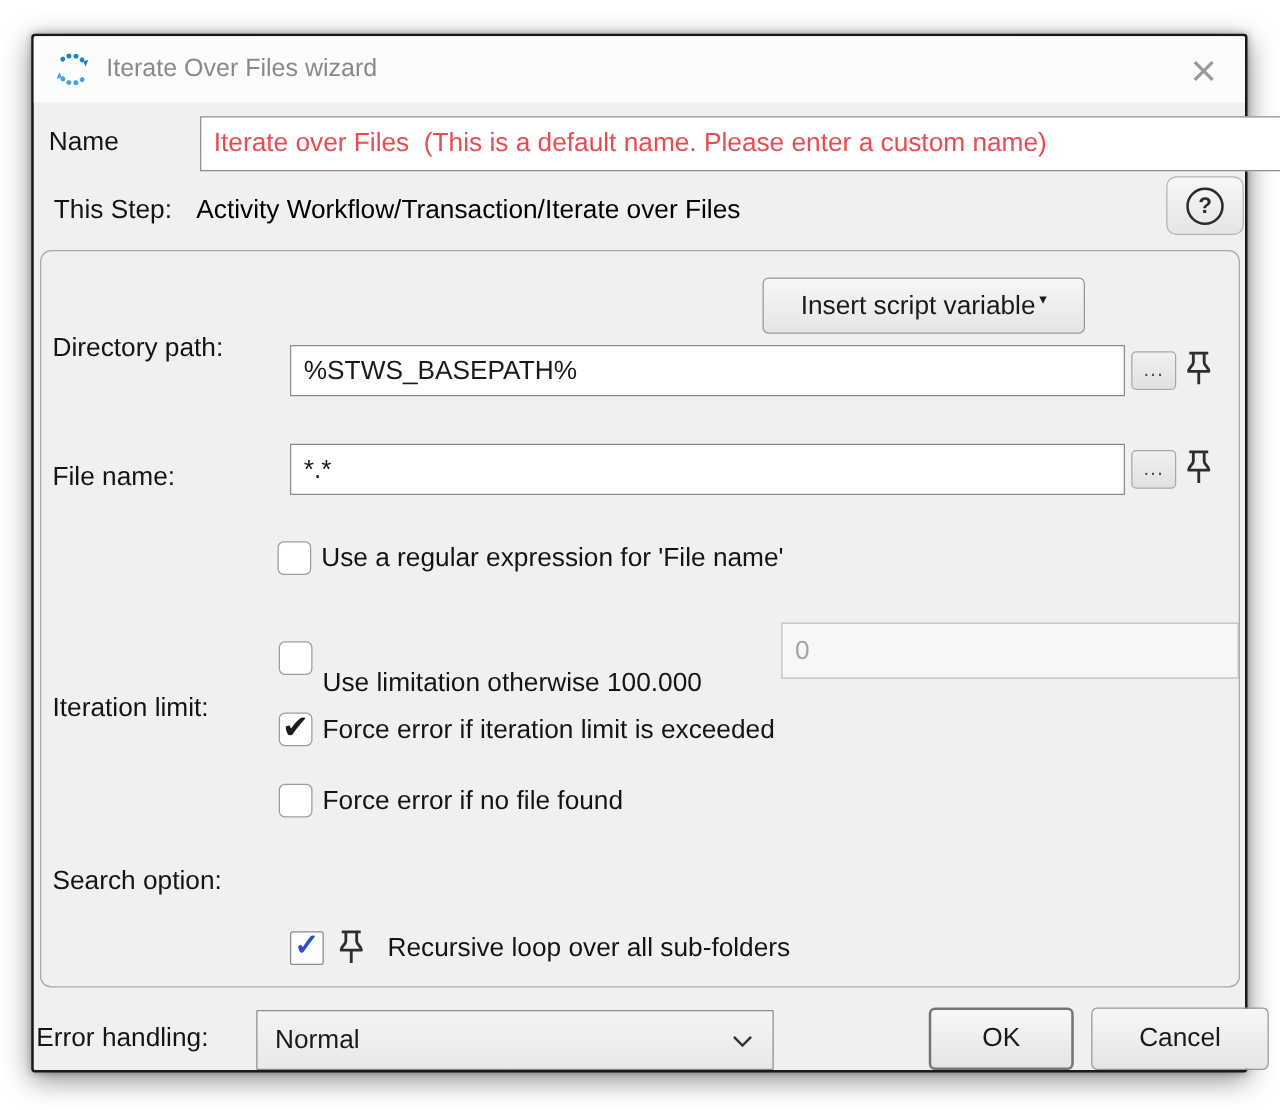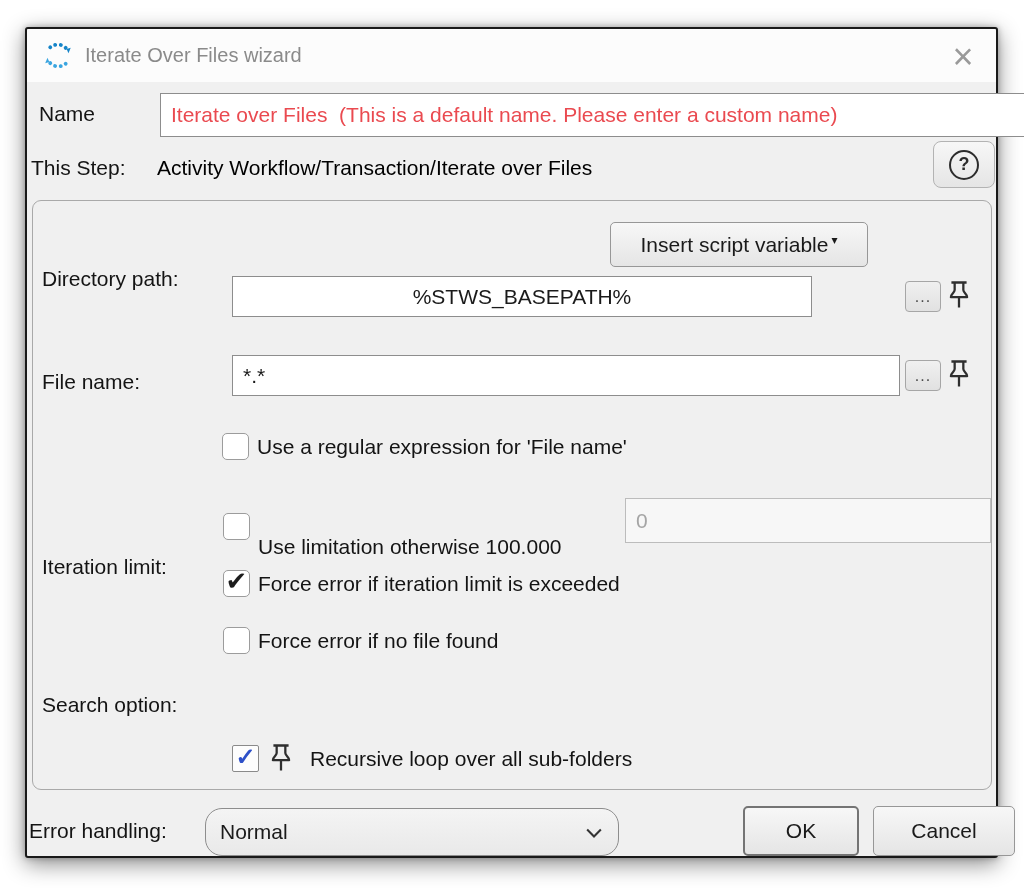--- a/index.html
+++ b/index.html
@@ -20,34 +20,34 @@
     font-size:36px; font-weight:300; color:#9a9a9a; line-height:38px; padding:0; font-family:inherit; }
   
   .lbl { position:absolute; font-size:21px; color:#141414; white-space:nowrap; }
   .input { position:absolute; box-sizing:border-box; border:1px solid #8d8d8d; background:#ffffff;
     font-family:inherit; font-size:21px; color:#1a1a1a; padding:0 10px; }
   .btn { position:absolute; box-sizing:border-box; background:linear-gradient(#f7f7f7,#e5e5e5);
     border:1px solid #979797; border-radius:5px; font-family:inherit; font-size:21px; color:#1a1a1a; }
   
   .name-label { left:12px; top:73px; }
   .name-input { left:133px; top:64px; width:917px; height:44px; color:#ea4a50; }
-  .step-label { left:4px; top:127px;text-align:center; }
+  .step-label { left:16px; top:127px;text-align:center; }
   .step-link { position:absolute; left:130px; top:127px; font-size:21px; color:#000000; white-space:nowrap; cursor:pointer; }
   .help-btn { left:906px; top:112px; width:62px; height:47px; border-radius:8px; border-color:#b3b3b3; }
   .help-glyph { display:inline-block; width:26px; height:26px; border:2.2px solid #2c2c2c; border-radius:50%;
     font-size:18px; font-weight:bold; color:#2c2c2c; line-height:25px; text-align:center; vertical-align:middle; }
   
   .groupbox { position:absolute; left:5px; top:171px; width:960px; height:590px; box-sizing:border-box;
     border:1px solid #a9a9a9; border-radius:9px; }
   .env-btn    { left:213px; top:193px; width:348px; height:45px; }
   .script-btn { left:583px; top:193px; width:258px; height:45px; }
   .arrow-lg { font-size:13px; margin-left:12px; vertical-align:2px; }
   .arrow-sm { font-size:12px; vertical-align:8px; margin-left:3px; }
   .dir-label  { left:15px; top:238px; }
-  .dir-input  { left:205px; top:247px; width:580px; height:41px;text-align:center; }
+  .dir-input  { left:205px; top:247px; width:668px; height:41px; }
   .browse-btn { position:absolute; width:36px; height:31px; box-sizing:border-box;
     background:linear-gradient(#f0f0f0,#e1e1e1); border:1px solid #a6a6a6; border-radius:4px;
     font-family:inherit; font-size:16px; color:#4a4a4a; line-height:18px; padding:0; letter-spacing:1px; }
   .dir-browse { left:878px; top:252px; }
   .pin { position:absolute; }
   .dir-pin  { left:919px; top:246px; }
   .file-label { left:15px; top:341px; }
   .file-input { left:205px; top:326px; width:668px; height:41px; }
   .file-browse{ left:878px; top:331px; }
   .file-pin   { left:919px; top:325px; }
@@ -67,21 +67,21 @@
   .flimit-label { left:231px; top:543px; }
   .fnofile-cb    { left:196px; top:598px; }
   .fnofile-label { left:231px; top:600px; }
   .search-label { left:15px; top:664px; }
   .rec-cb    { left:205px; top:716px; }
   .rec-pin   { left:241px; top:709px; }
   .rec-label { left:283px; top:718px; }
   
   .footer-label { left:2px; top:818px; }
   .eh-select { position:absolute; left:178px; top:779px; width:414px; height:48px; box-sizing:border-box;
-    background:linear-gradient(#f4f4f4,#e9e9e9); border:1px solid #8d8d8d; border-radius:17px;
+    background:linear-gradient(#f4f4f4,#e9e9e9); border:1px solid #8d8d8d; border-radius:1px;
     font-size:21px; color:#1a1a1a; line-height:46px; padding-left:14px; cursor:pointer; }
   .eh-chevron { position:absolute; right:16px; top:19px; }
   .ok-btn     { left:716px; top:777px; width:116px; height:50px; border:2px solid #747474; }
   .cancel-btn { left:846px; top:777px; width:142px; height:50px; }
   .footer-label.lbl { top:790px; }
 </style>
 </head>
 <body>
 
 <div class="dialog">

